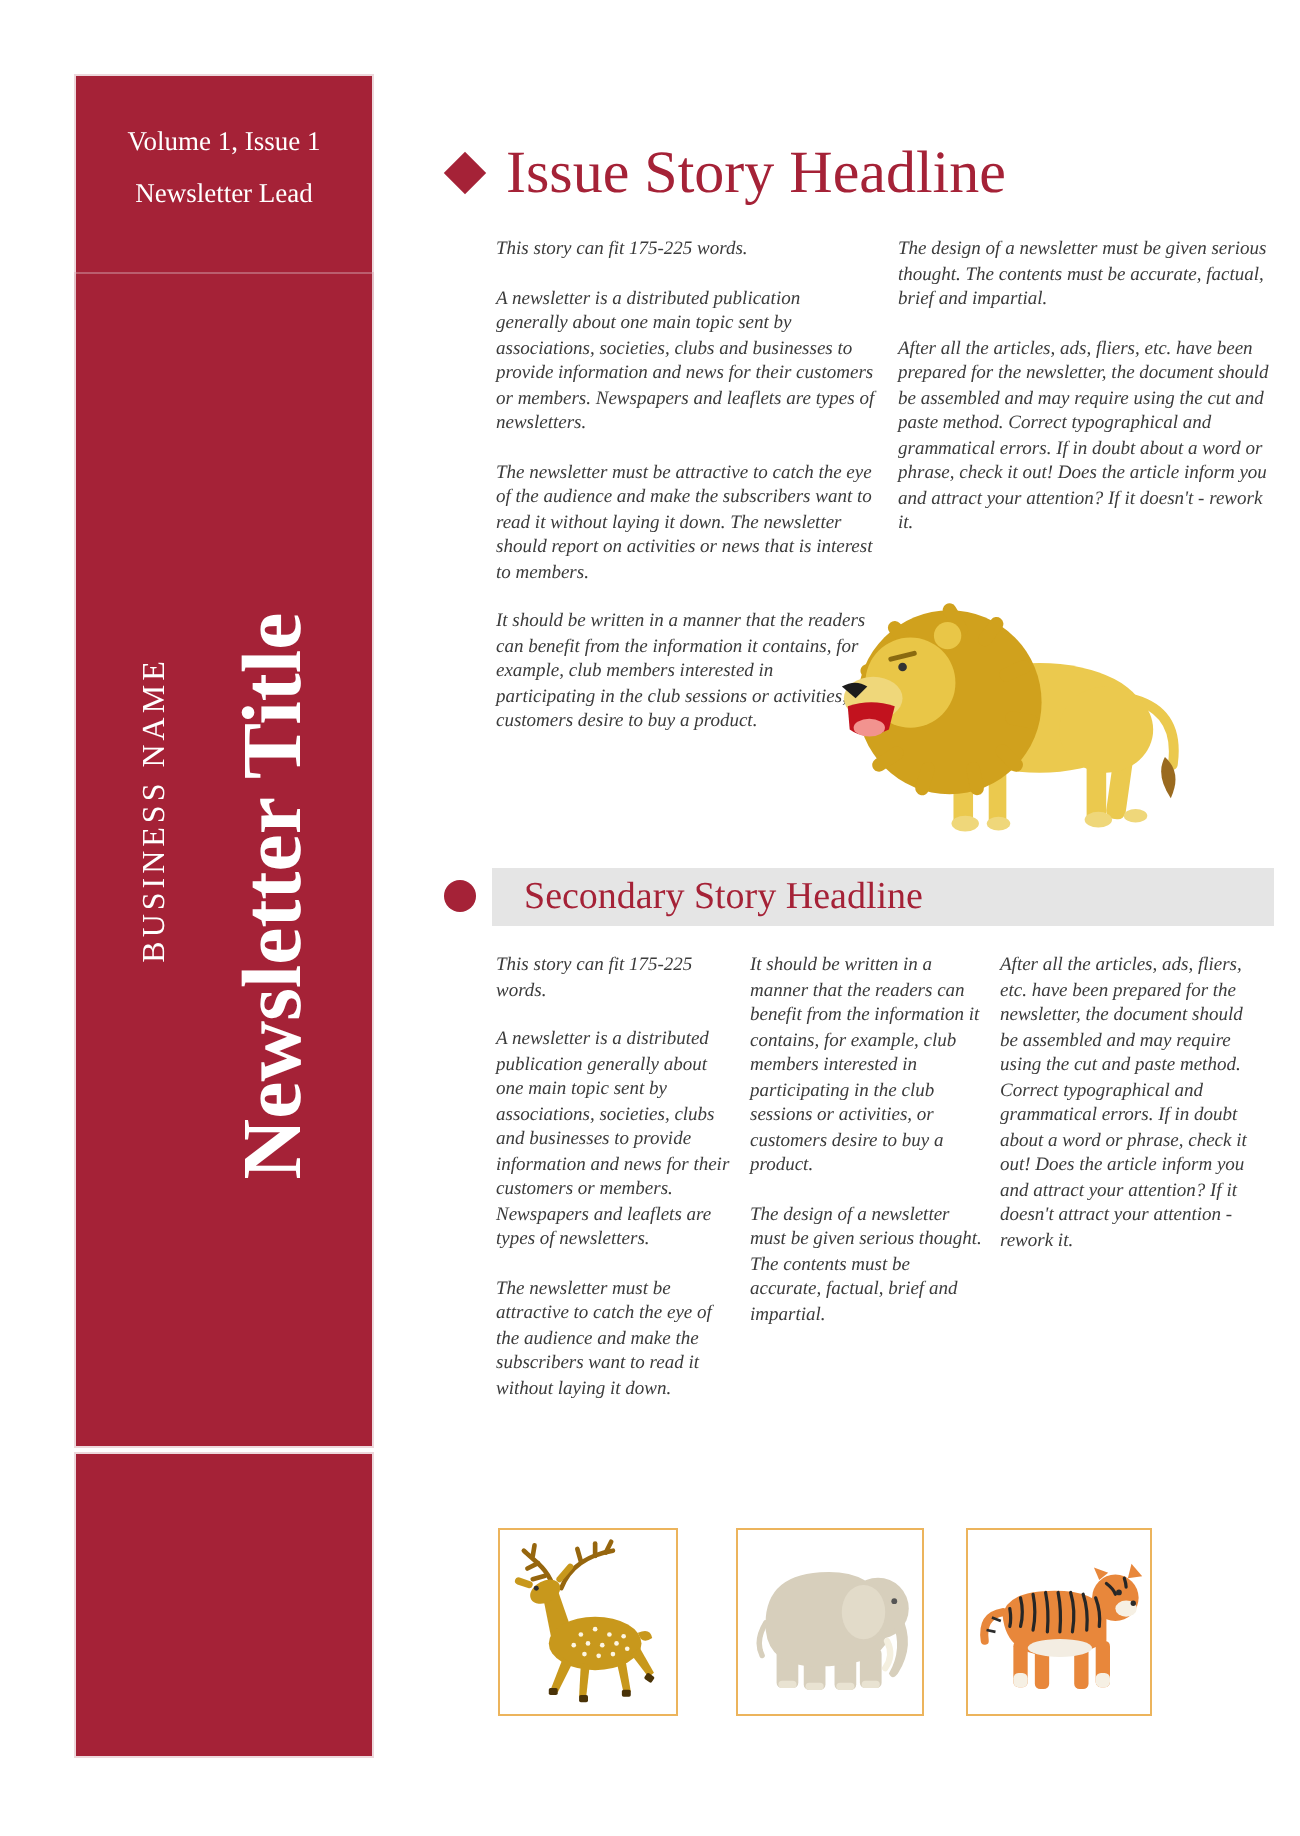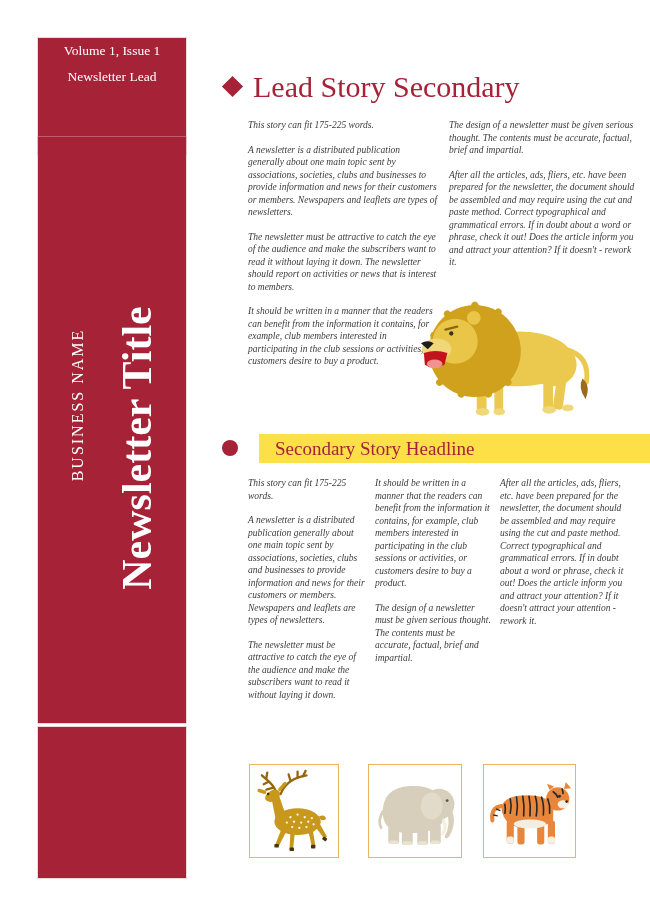--- a/index.html
+++ b/index.html
@@ -6,21 +6,21 @@
   html,body { margin:0; padding:0; background:#ffffff; }
   .page {
     position:relative; width:650px; height:918px; background:#ffffff;
     font-family:"Liberation Serif", serif; overflow:hidden;
   }
 
   
   .sb { position:absolute; left:38px; width:148px; background:#A52237;
         box-shadow:0 0 0 1px rgba(214,168,178,.45); }
   .sb1 { top:38px; height:116px; color:#fff; text-align:center;
-         font-size:13.5px; line-height:26px; box-sizing:border-box; }
+         font-size:13.5px; line-height:26px; padding-top:20px; box-sizing:border-box; }
   .sb2 { top:137px; height:586px; }
   .sb3 { top:727px; height:151px; }
   .rot { position:absolute; white-space:nowrap; color:#fff;
          transform:translate(-50%,-50%) rotate(-90deg); }
   .biz   { left:40px; top:268px; font-size:16px; letter-spacing:2px; }
   .ntitle{ left:99px; top:311px; font-size:42px; font-weight:700; }
 
   
   .lead-head { position:absolute; left:219px; top:70px; display:flex; align-items:center; }
   .diamond { width:15px; height:15px; background:#A52237; transform:rotate(45deg);
@@ -32,22 +32,22 @@
 
   .lead-cols { position:absolute; left:248px; top:119px; width:392px; display:flex; gap:11px; }
   .lc1 { width:190px; } .lc2 { width:191px; }
 
   .lion-box { position:absolute; left:418px; top:292px; width:186px; height:128px; }
   .lion-box svg { width:100%; height:100%; }
 
   
   .circle-bullet { position:absolute; left:222px; top:440px; width:16px; height:16px;
                    border-radius:50%; background:#A52237; }
-  .sec-bar { position:absolute; left:259px; top:434px; width:391px; height:29px;
-             background:#fde047; display:flex; align-items:center; }
+  .sec-bar { position:absolute; left:246px; top:434px; width:391px; height:29px;
+             background:#e5e5e5; display:flex; align-items:center; }
   .sec-title { font-size:19px; color:#A52237; padding-left:16px; }
 
   .sec-cols { position:absolute; left:248px; top:477px; display:flex; gap:8px; }
   .sc1 { width:119px; } .sc2 { width:117px; } .sc3 { width:132px; }
 
   
   .frame { position:absolute; top:764px; height:94px; border:1px solid #ECB45C;
            background:#fff; box-sizing:border-box; padding:3px; }
   .f-deer { left:249px; width:90px; }
   .f-elephant { left:368px; width:94px; }
@@ -66,21 +66,21 @@
 
   <div class="sb sb2">
     <span class="rot biz">BUSINESS NAME</span>
     <span class="rot ntitle">Newsletter Title</span>
   </div>
 
   <div class="sb sb3"></div>
 
   <div class="lead-head">
     <span class="diamond"></span>
-    <span class="lead-title">Lead Story Secondary</span>
+    <span class="lead-title">Issue Story Headline</span>
   </div>
 
   <div class="lead-cols bodytext">
     <div class="lc1">
       <p>This story can fit 175-225 words.</p>
       <p>A newsletter is a distributed publication generally about one main topic sent by associations, societies, clubs and businesses to provide information and news for their customers or members. Newspapers and leaflets are types of newsletters.</p>
       <p>The newsletter must be attractive to catch the eye of the audience and make the subscribers want to read it without laying it down. The newsletter should report on activities or news that is interest to members.</p>
       <p>It should be written in a manner that the readers can benefit from the information it contains, for example, club members interested in participating in the club sessions or activities, or customers desire to buy a product.</p>
     </div>
     <div class="lc2">

